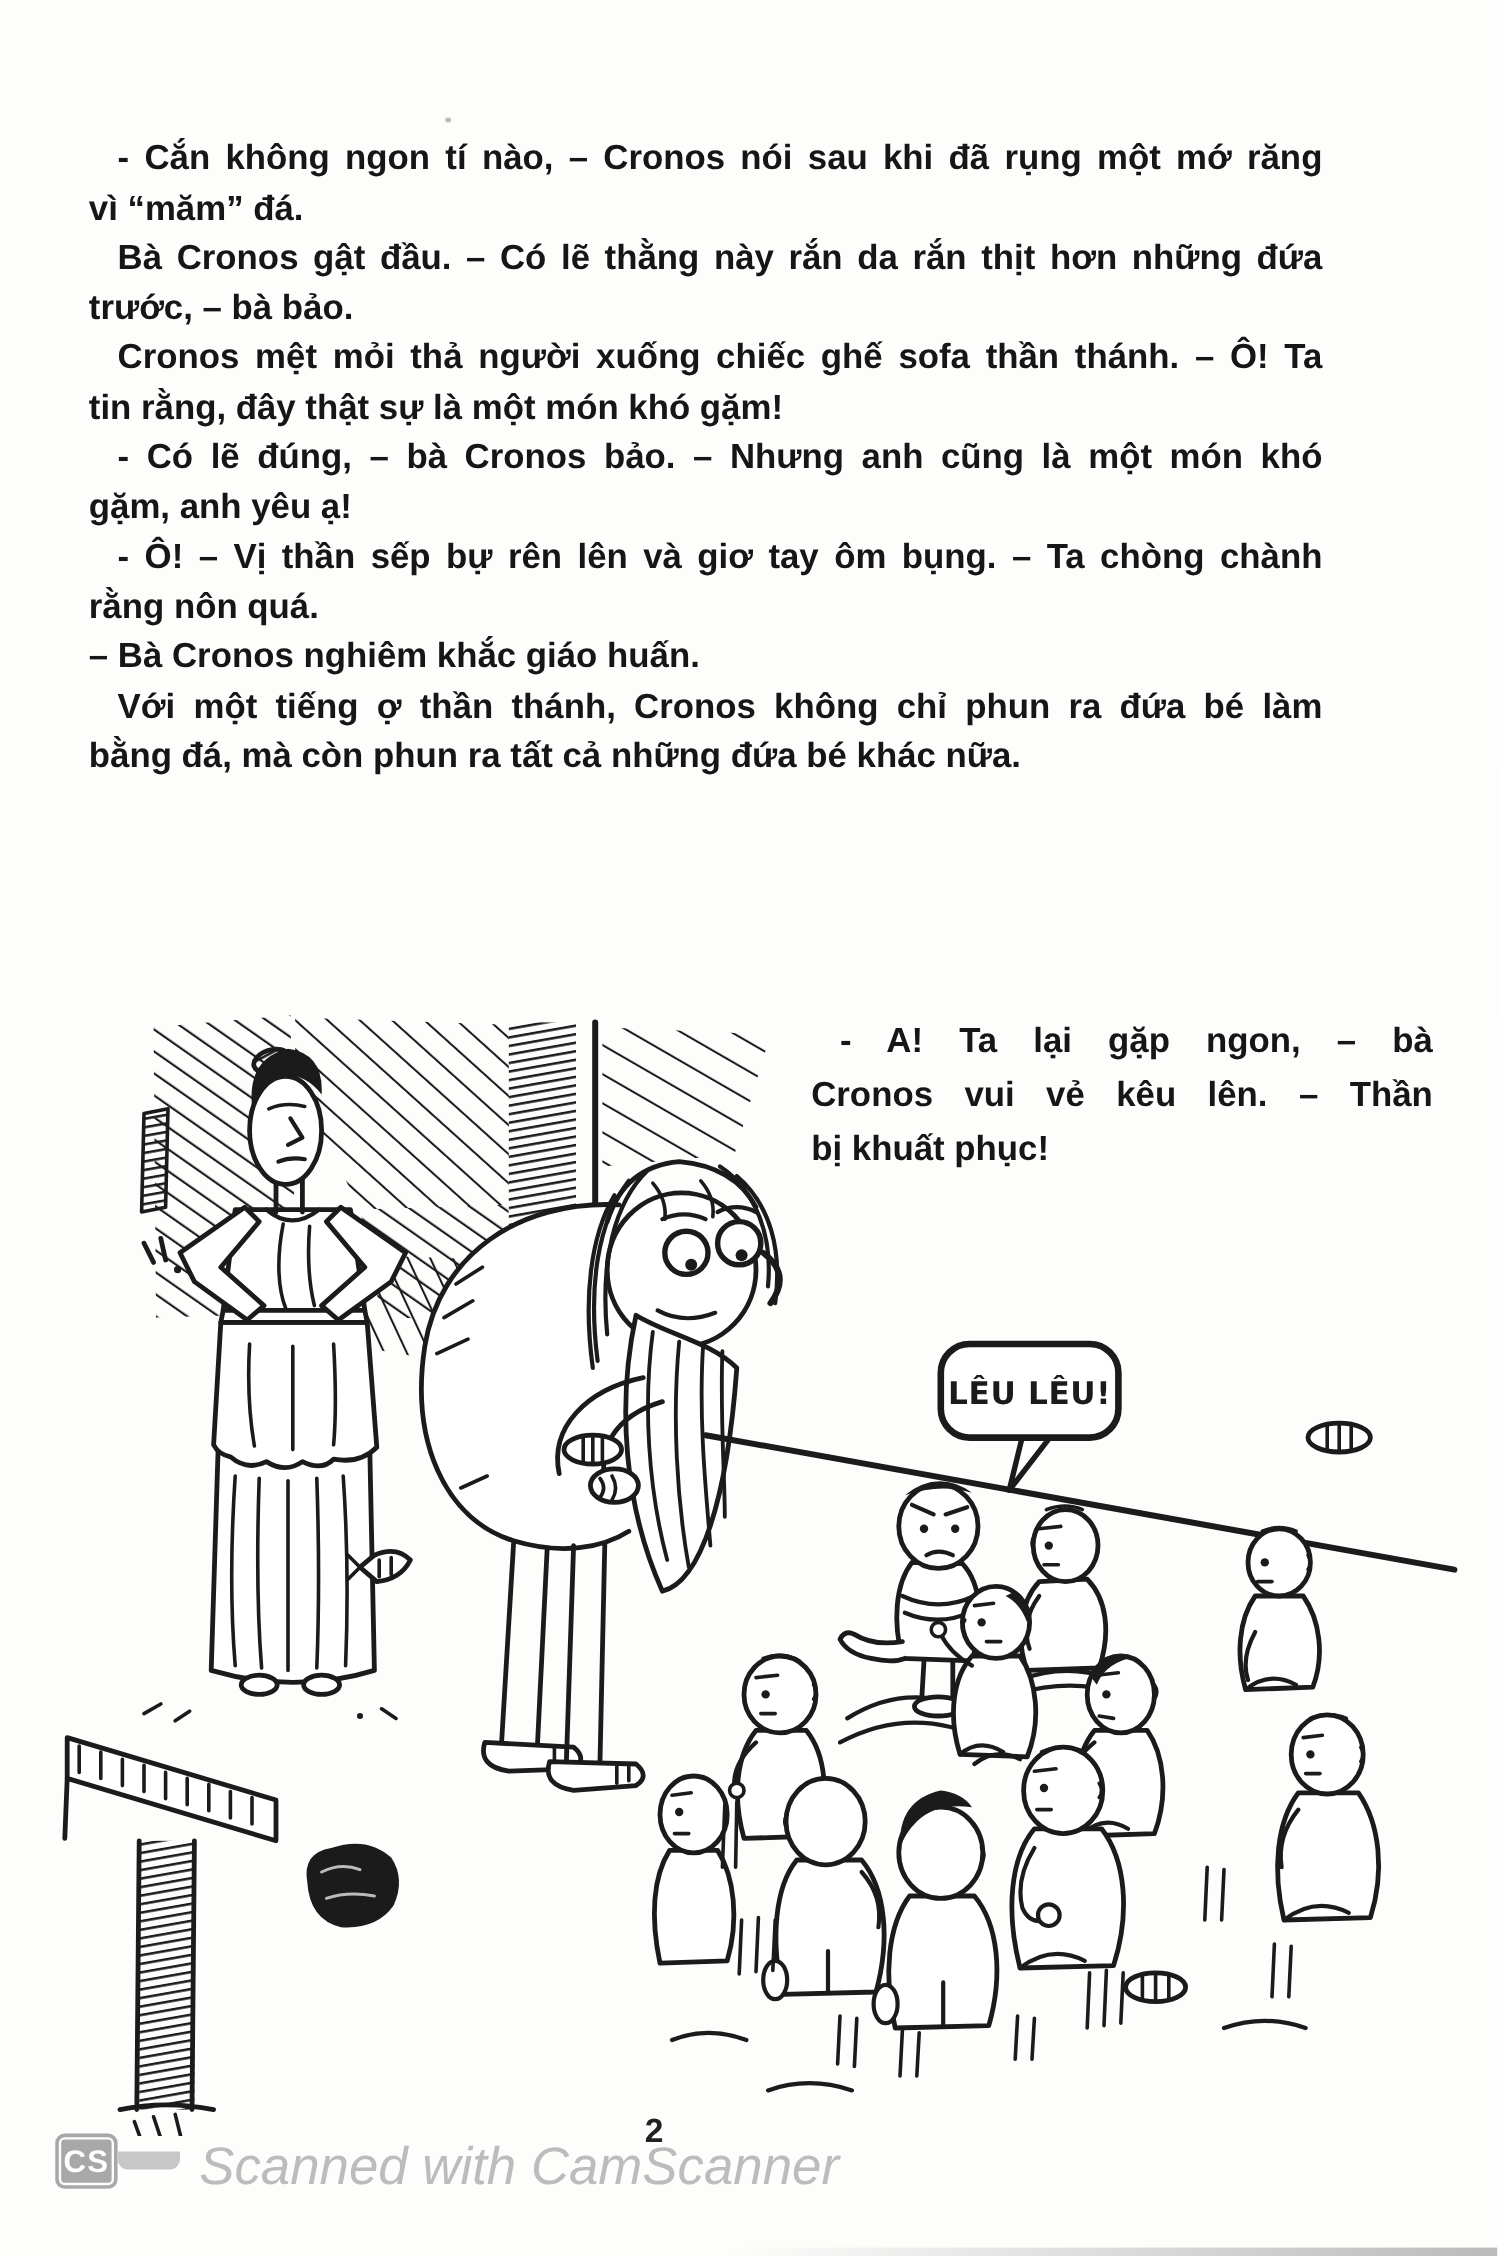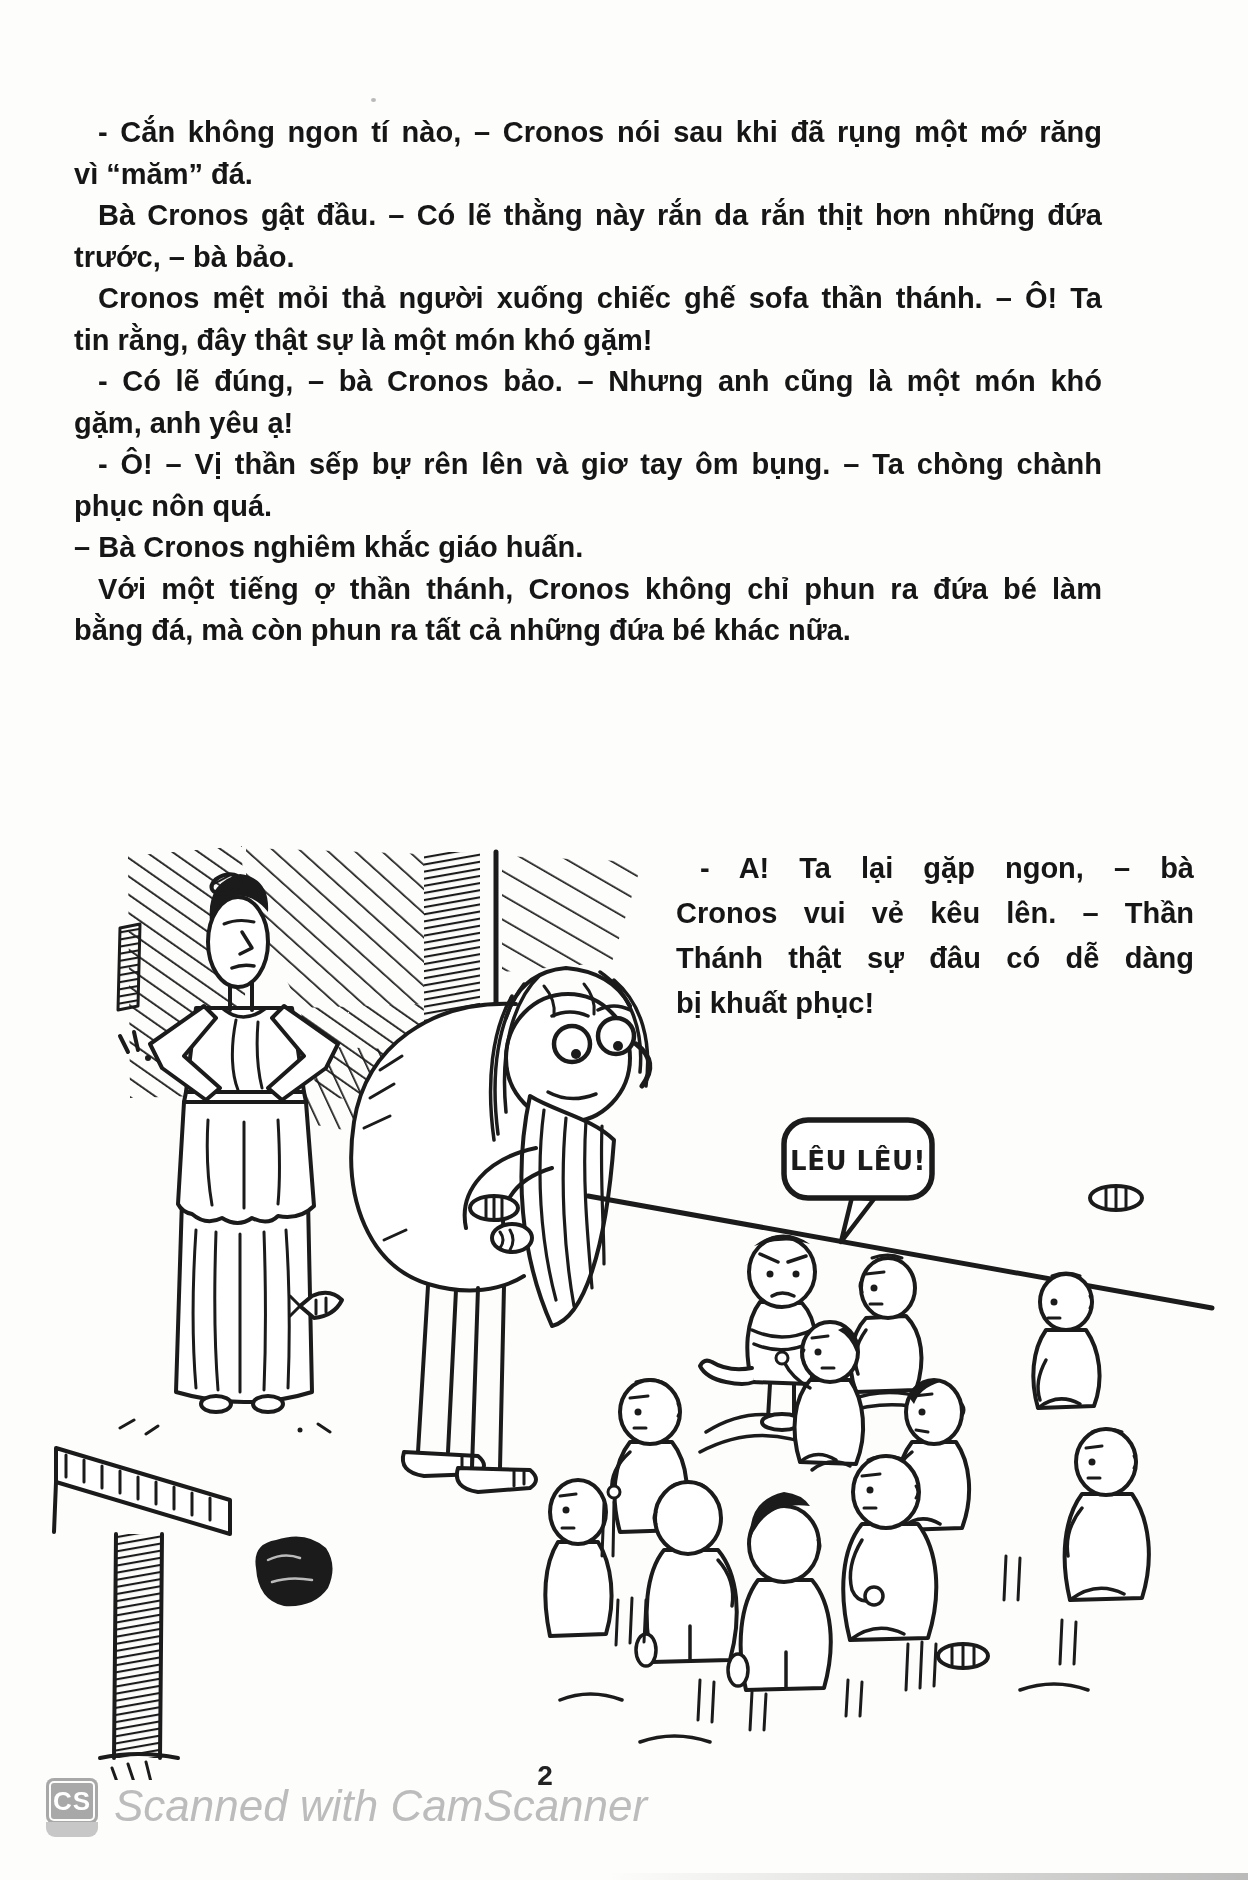--- a/index.html
+++ b/index.html
@@ -19,21 +19,21 @@
   .wrap-block{
     position:absolute;left:676px;top:846px;width:518px;
     font-size:29px;font-weight:700;line-height:45px;
   }
   .illustration{position:absolute;left:0;top:700px;width:1248px;height:1080px;}
   .page-num{
     position:absolute;left:500px;top:1760px;width:90px;text-align:center;
     font-size:28px;font-weight:700;color:#222;
   }
   .wm{position:absolute;left:46px;top:1778px;display:flex;align-items:flex-start;gap:16px;}
-  .cs-badge-wrap{display:flex;flex-direction:column;align-items:center;}
+  .cs-badge-wrap{display:flex;align-items:center;}
   .cs-badge{
     width:52px;height:46px;background:#a8a8a8;border-radius:8px;
     display:flex;align-items:center;justify-content:center;
     color:#ffffff;font-weight:700;font-size:26px;letter-spacing:1px;
     box-shadow:inset 0 0 0 3px #a8a8a8, inset 0 0 0 5px #fdfdfc;
   }
   .cs-tab{width:52px;height:15px;background:#c7c7c7;border-radius:0 0 9px 9px;margin-top:-2px;}
   .wm-text{color:#bcbcbc;font-size:44px;font-weight:400;line-height:48px;margin-top:4px;font-style:italic;}
   .bottom-smudge{
     position:absolute;right:0;bottom:0;width:640px;height:7px;
@@ -49,30 +49,29 @@
   <div class="text-block">
     <div class="jline ind">- Cắn không ngon tí nào, – Cronos nói sau khi đã rụng một mớ răng</div>
     <div class="jline end">vì “măm” đá.</div>
     <div class="jline ind">Bà Cronos gật đầu. – Có lẽ thằng này rắn da rắn thịt hơn những đứa</div>
     <div class="jline end">trước, – bà bảo.</div>
     <div class="jline ind">Cronos mệt mỏi thả người xuống chiếc ghế sofa thần thánh. – Ô! Ta</div>
     <div class="jline end">tin rằng, đây thật sự là một món khó gặm!</div>
     <div class="jline ind">- Có lẽ đúng, – bà Cronos bảo. – Nhưng anh cũng là một món khó</div>
     <div class="jline end">gặm, anh yêu ạ!</div>
     <div class="jline ind">- Ô! – Vị thần sếp bự rên lên và giơ tay ôm bụng. – Ta chòng chành</div>
-    <div class="jline end">phục nôn quá.</div>
+    <div class="jline end">rằng nôn quá.</div>
     <div class="jline end">– Bà Cronos nghiêm khắc giáo huấn.</div>
     <div class="jline ind">Với một tiếng ợ thần thánh, Cronos không chỉ phun ra đứa bé làm</div>
     <div class="jline end">bằng đá, mà còn phun ra tất cả những đứa bé khác nữa.</div>
   </div>
 
   <div class="wrap-block">
     <div class="jline ind">- A! Ta lại gặp ngon, – bà</div>
     <div class="jline">Cronos vui vẻ kêu lên. – Thần</div>
-    <div class="jline">Thánh thật sự đâu có dễ dàng</div>
     <div class="jline end">bị khuất phục!</div>
   </div>
 
   <svg class="illustration" viewBox="0 700 1248 1080" xmlns="http://www.w3.org/2000/svg">
     <defs>
       <pattern id="hSteep" width="15" height="15" patternUnits="userSpaceOnUse" patternTransform="rotate(-55)">
         <line x1="0" y1="0" x2="0" y2="15" stroke="#1b1b1b" stroke-width="3.6"></line>
       </pattern>
       <pattern id="hSteep2" width="18" height="18" patternUnits="userSpaceOnUse" patternTransform="rotate(-48)">
         <line x1="0" y1="0" x2="0" y2="18" stroke="#1b1b1b" stroke-width="3.4"></line>

